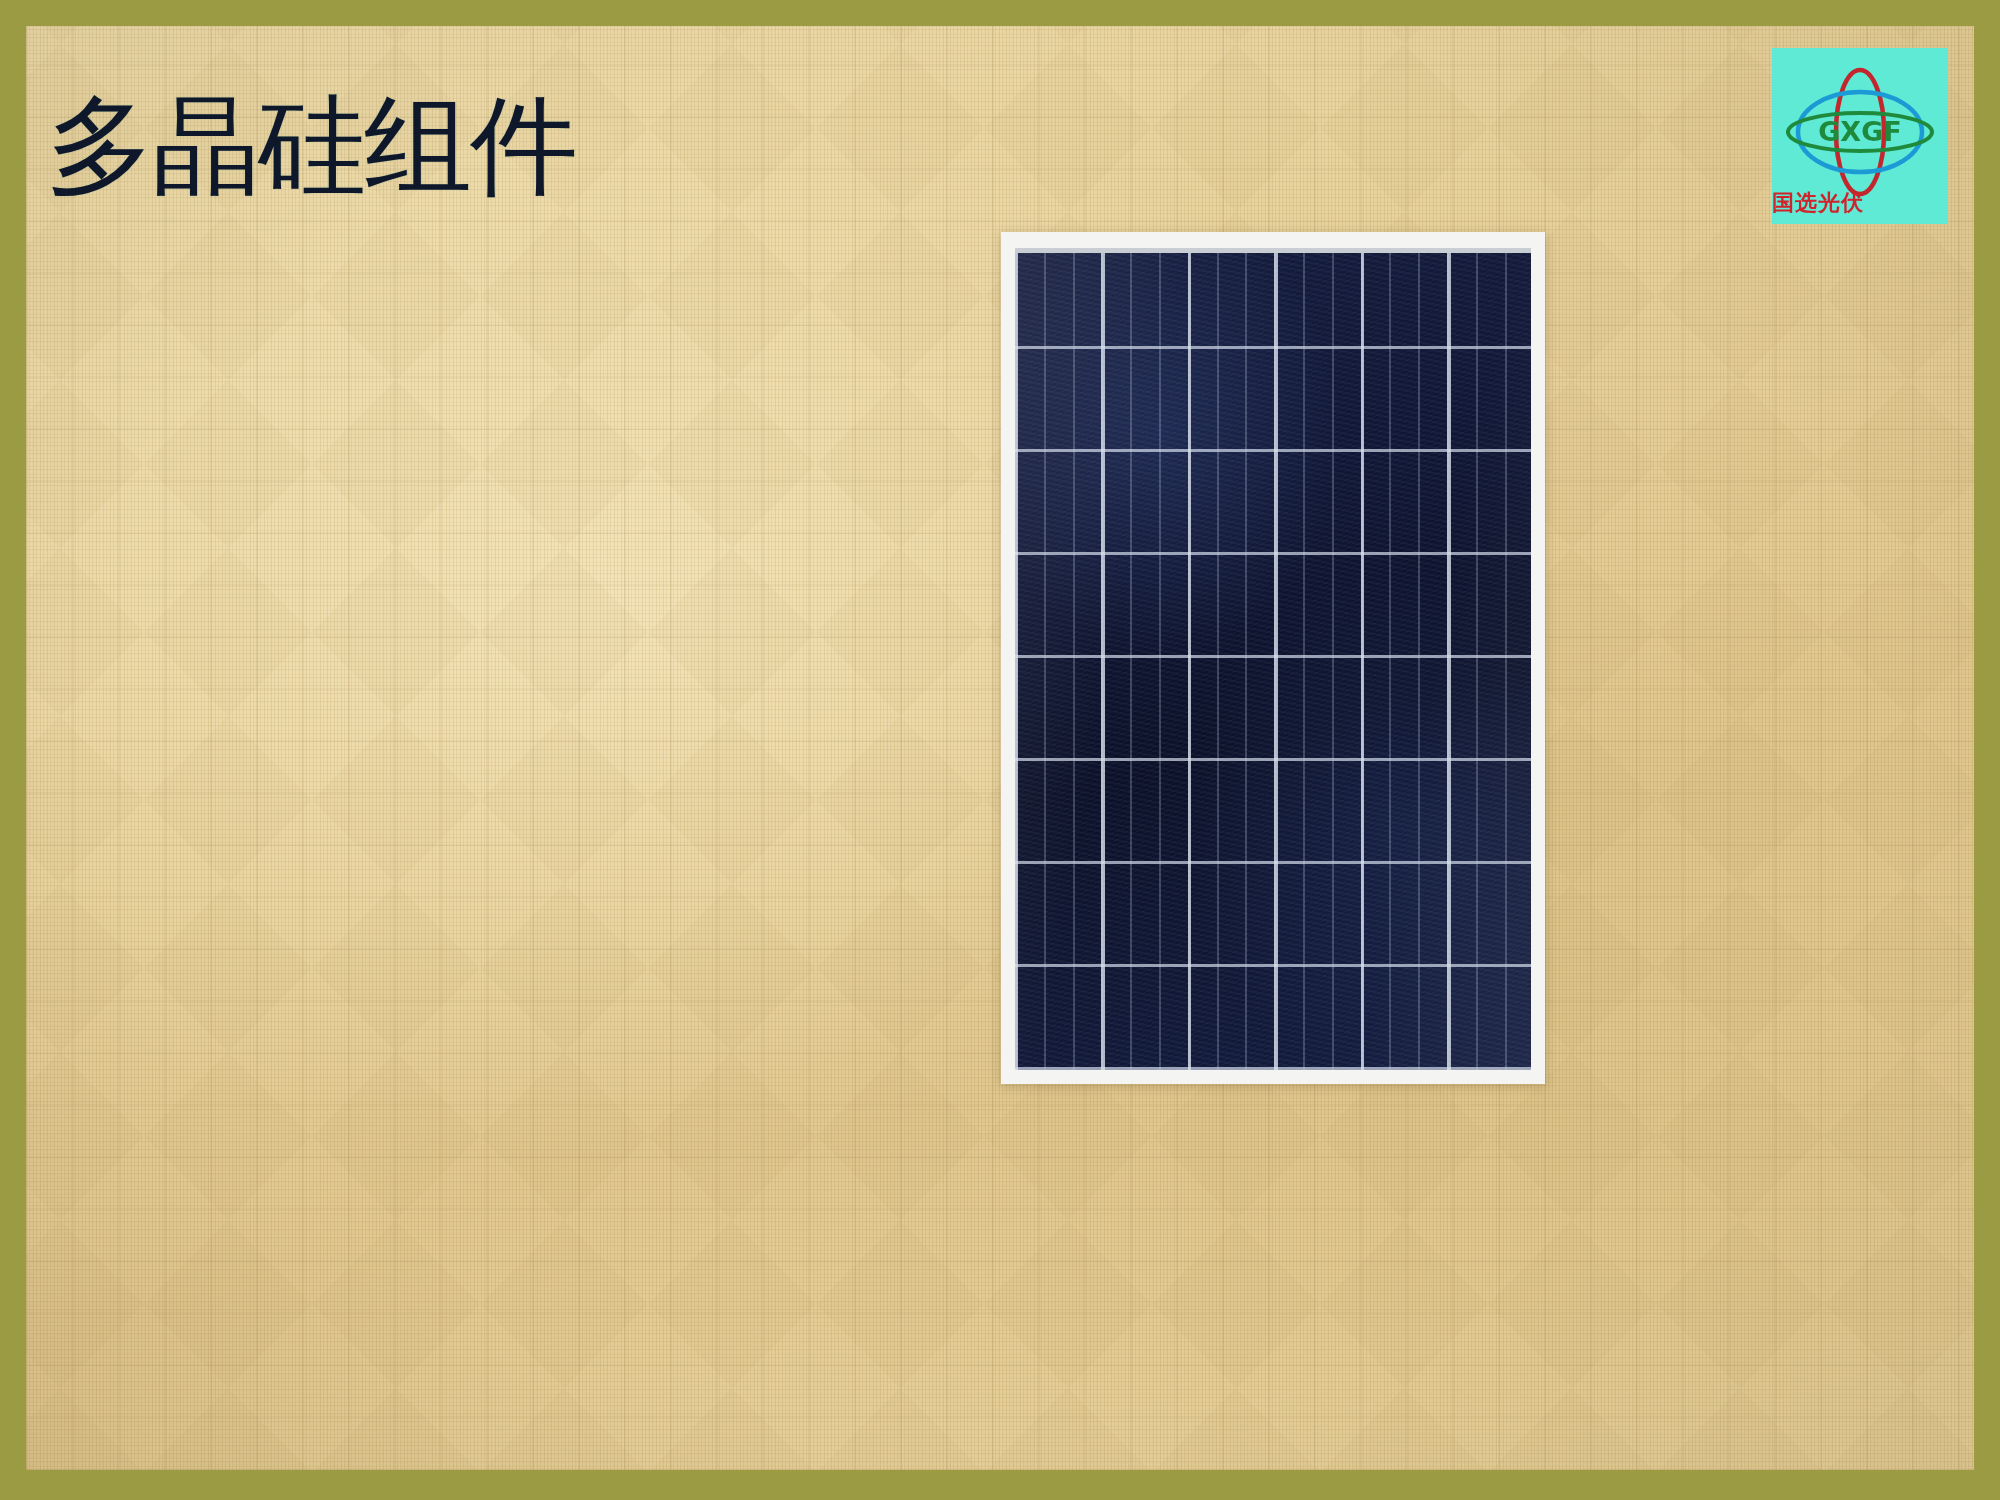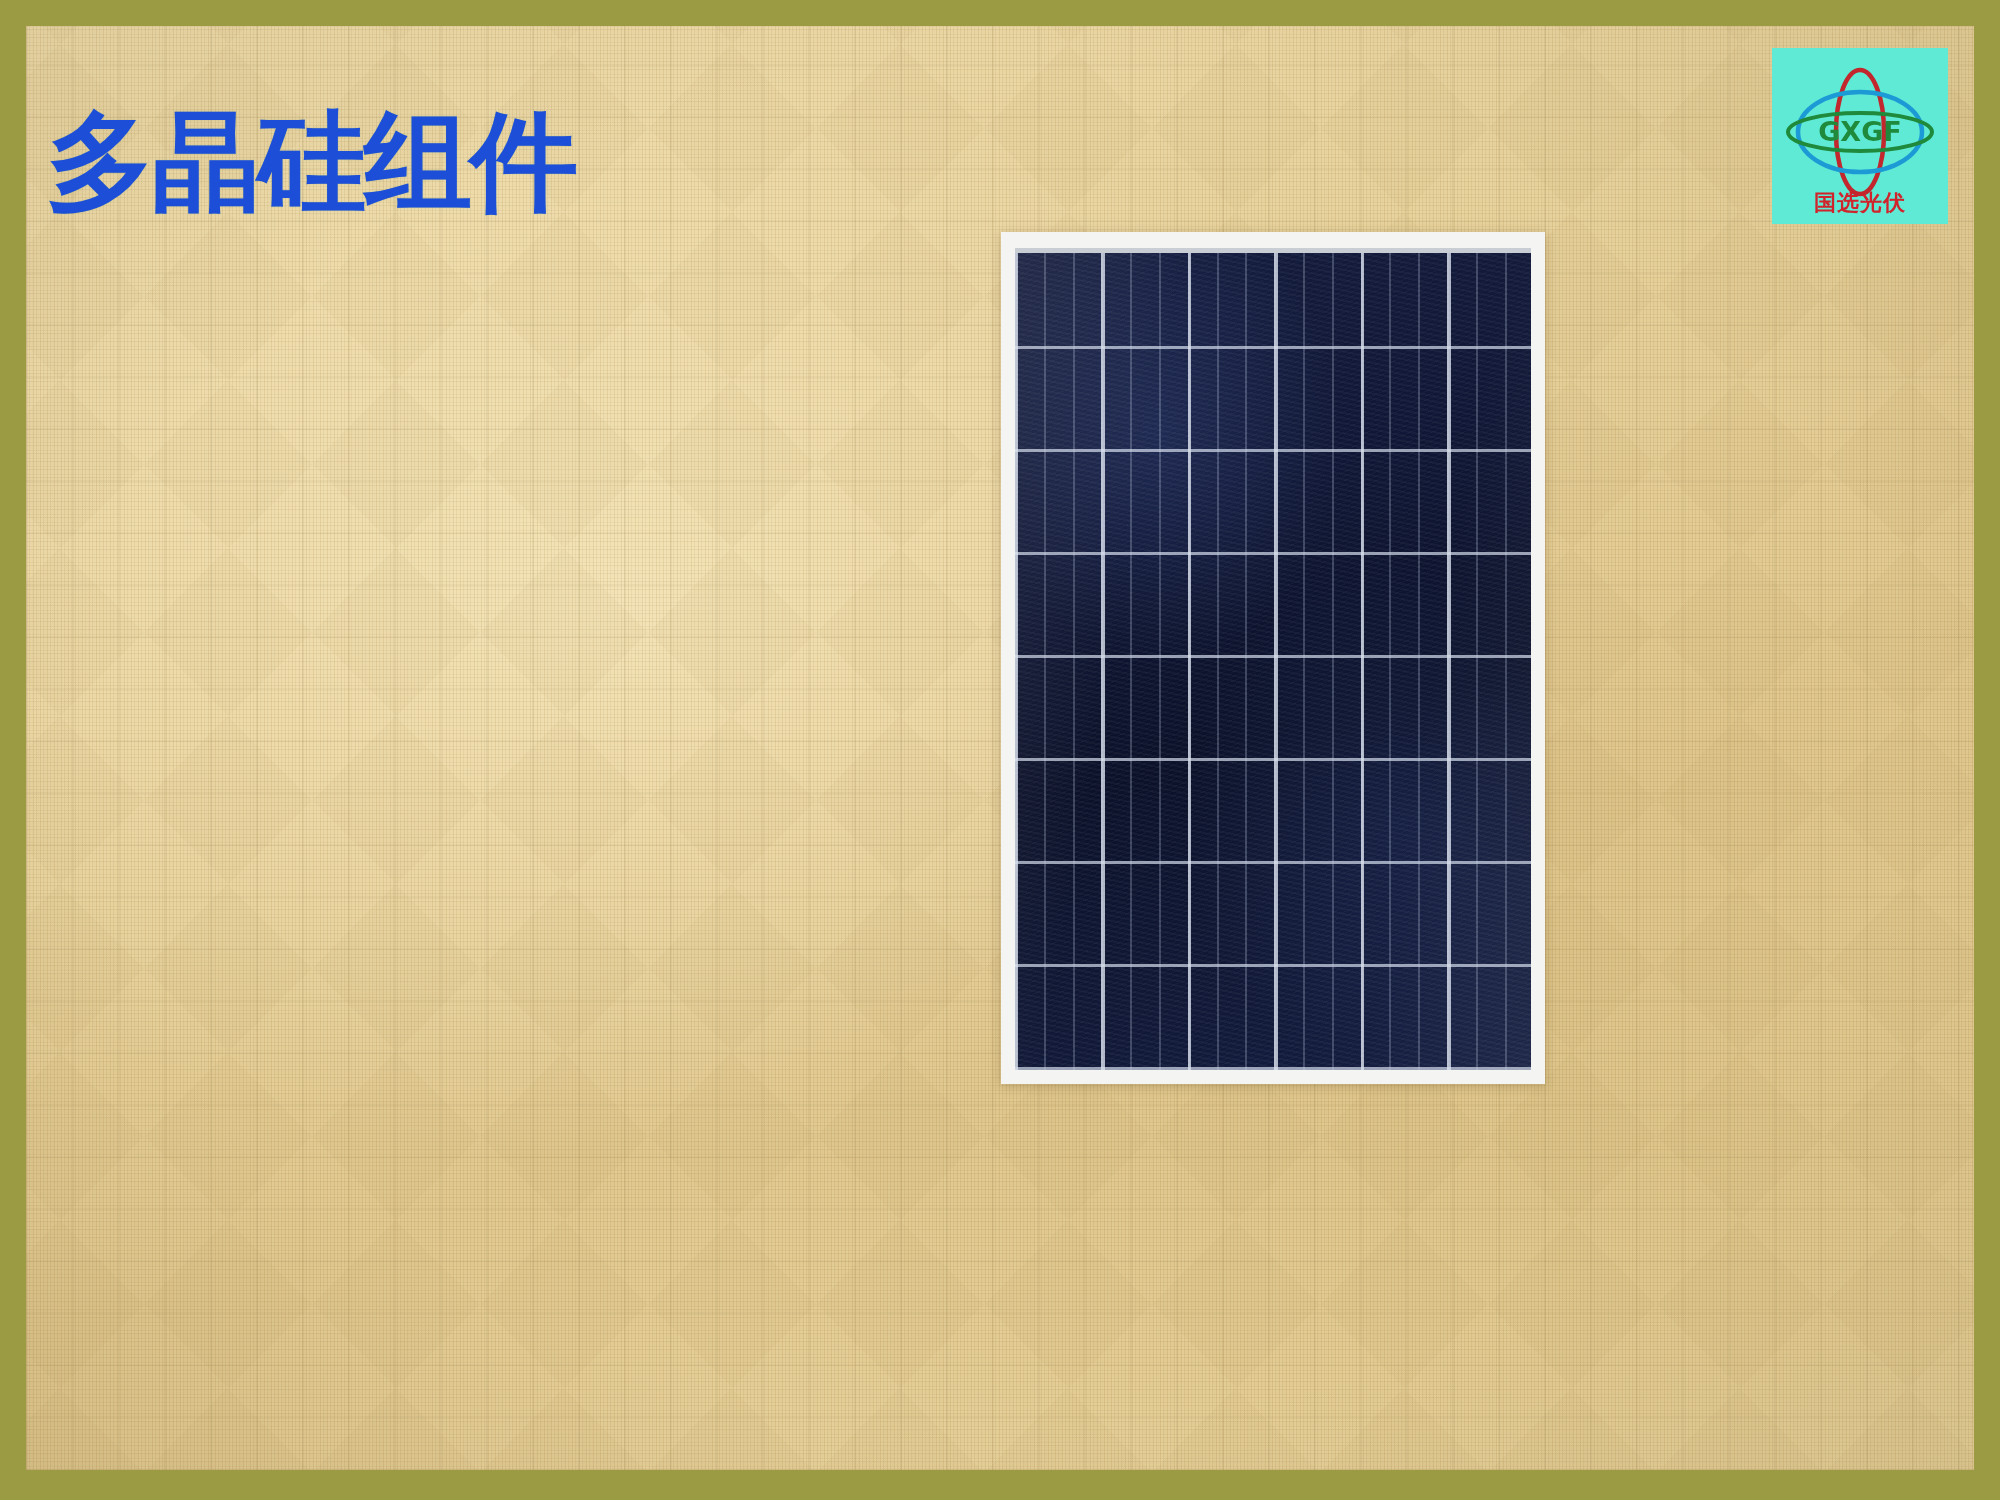--- a/index.html
+++ b/index.html
@@ -54,27 +54,27 @@
     opacity:.85;
   }
   .vign{
     position:absolute;inset:0;
     background:radial-gradient(ellipse 85% 85% at 50% 50%, rgba(0,0,0,0) 55%, rgba(110,85,35,.16) 100%);
     pointer-events:none;
   }
 
   
   .title{
-    position:absolute;left:20px;top:82px;
+    position:absolute;left:20px;top:66px;
     font-family:"DejaVu Sans","Liberation Sans",sans-serif;
-    font-weight:bold;
+    font-weight:normal;
     font-size:108px;
     line-height:1;
     letter-spacing:-2px;
-    color:#1d4ed8;
+    color:#0f172a;
     white-space:nowrap;
     text-shadow:0 0 1px rgba(60,150,135,.5);
   }
 
   
   .body-text{
     position:absolute;left:156px;top:194px;width:790px;
     font-family:"Liberation Serif","DejaVu Serif",serif;
     font-size:62px;
     line-height:96px;
@@ -91,21 +91,21 @@
   .logo{
     position:absolute;right:26px;top:22px;
     width:176px;height:176px;
     background:#5eead4;
     box-sizing:border-box;
     overflow:hidden;
   }
   .logo svg{display:block;}
   .logo-cap{
     position:absolute;left:0;right:0;bottom:6px;
-    text-align:center;
+    text-align:left;
     font-family:"DejaVu Sans","Liberation Sans",sans-serif;
     font-weight:bold;font-size:22px;color:#d0232b;letter-spacing:1px;
   }
 
   
   .panel-wrap{
     position:absolute;left:975px;top:206px;
     width:544px;height:852px;
     background:#f4f4f2;
     padding:16px 14px 14px 14px;

